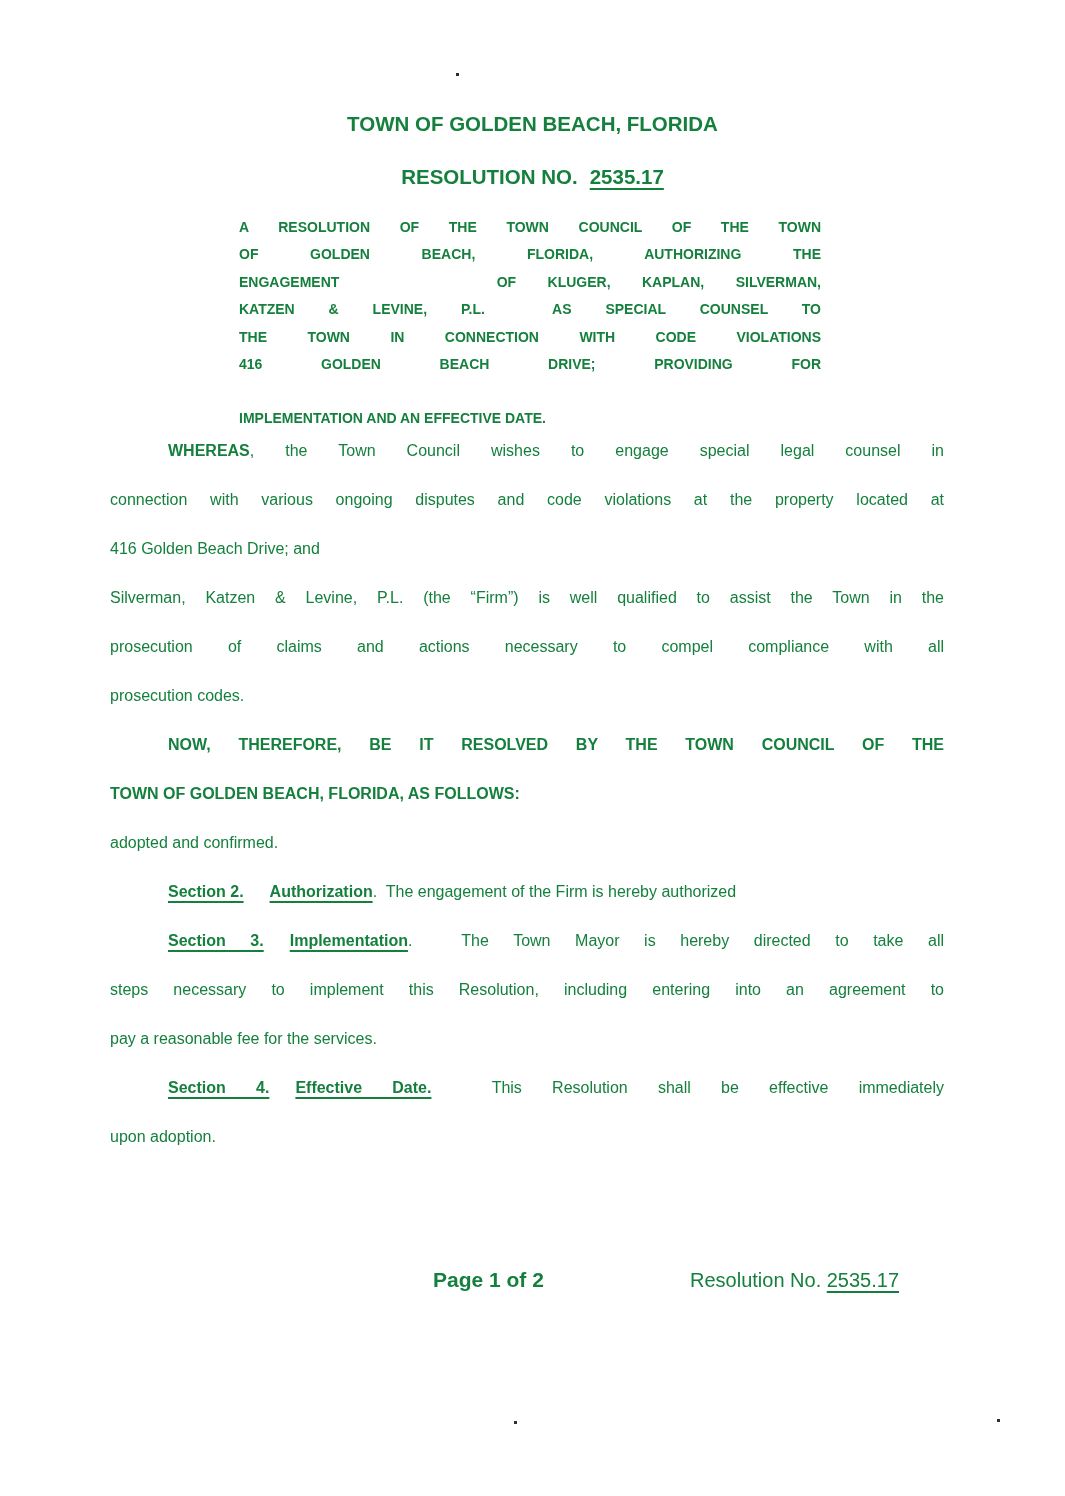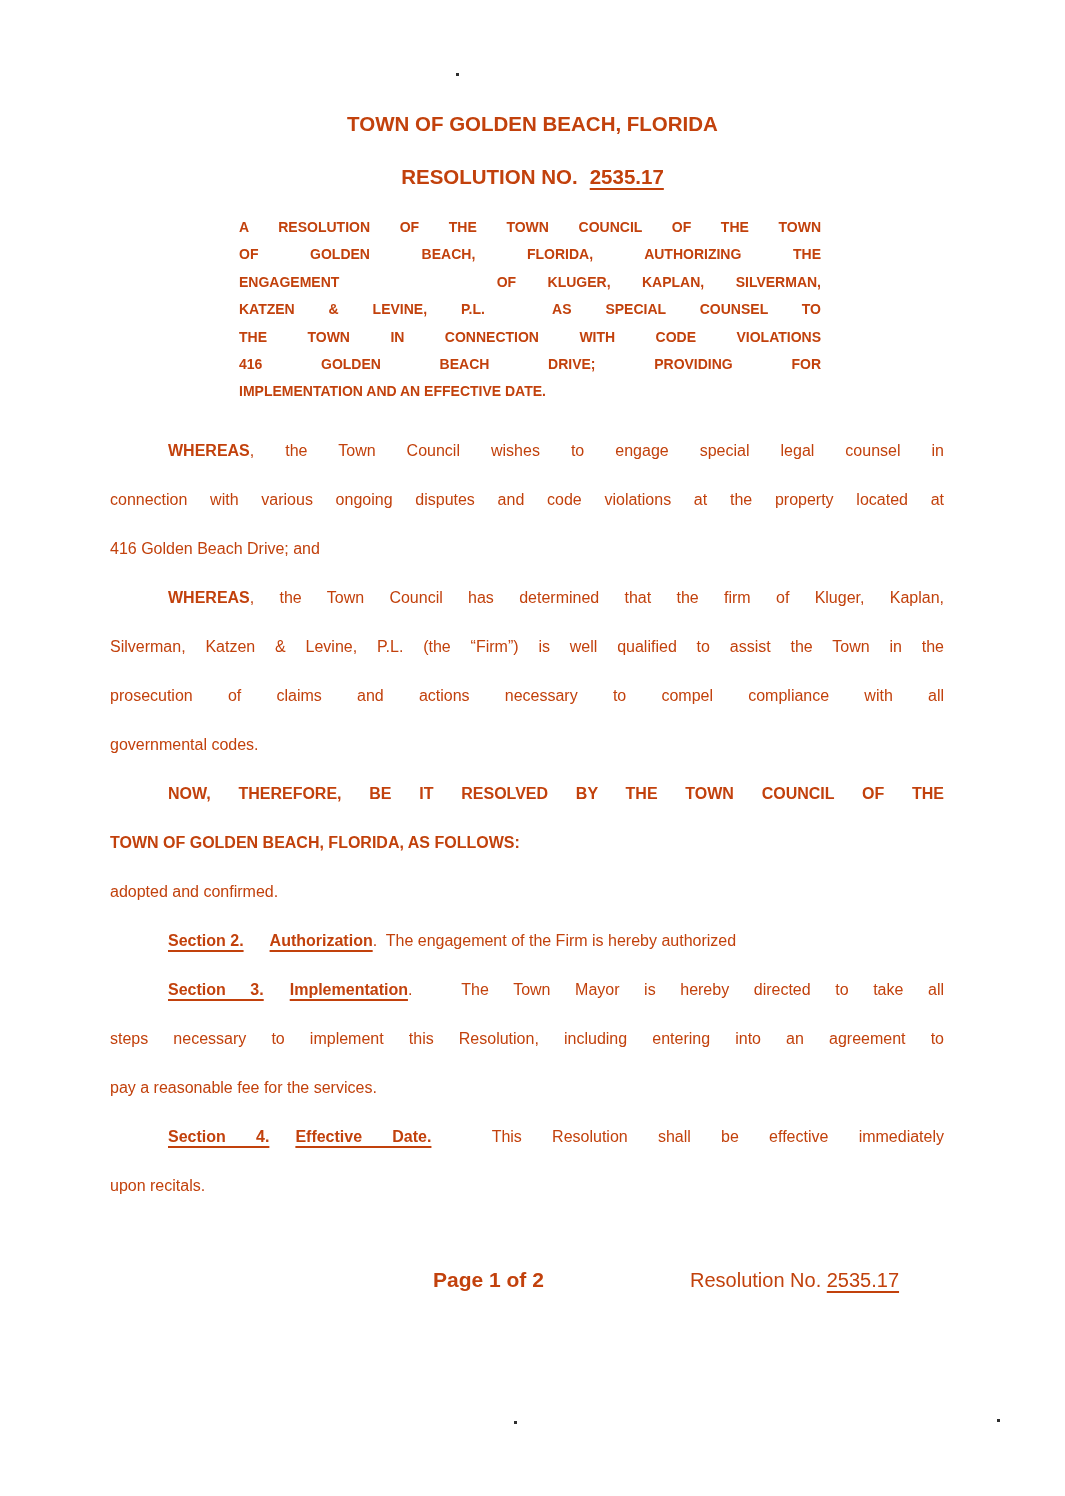--- a/index.html
+++ b/index.html
@@ -2,34 +2,34 @@
 <html><head>
 <meta charset="utf-8">
 <style>
   html,body { margin:0; padding:0; background:#ffffff; }
   .page {
     position:relative;
     width:1065px;
     height:1496px;
     background:#ffffff;
     font-family:"Liberation Sans", sans-serif;
-    color:#c2410c;
+    color:#15803d;
     overflow:hidden;
   }
   .ctr { position:absolute; left:0; width:100%; text-align:center; }
   .title { top:112px; font-weight:700; font-size:20.5px; line-height:24px; }
   .resno { top:165px; font-weight:700; font-size:20.5px; line-height:24px; }
   .resno .num { margin-left:12px; }
   .u { text-decoration:underline; text-underline-offset:4px; text-decoration-thickness:2px; }
   .hblock {
     position:absolute; left:239px; top:214px; width:582px;
     font-weight:700; font-size:14px;
   }
   .hl { line-height:27.4px; text-align:justify; text-align-last:justify; }
-  .hl.last { text-align:center; text-align-last:left; }
+  .hl.last { text-align:center; text-align-last:left;margin-top:27px; }
   .bodyblock {
     position:absolute; left:110px; top:426px; width:834px;
     font-size:16px;
   }
   .ln { line-height:49px; height:49px; }
   .j { text-align:justify; text-align-last:justify; }
   .bd { font-weight:700; }
   .ind { display:inline-block; width:58px; }
   .gap { display:inline-block; width:26px; }
   .fpage { position:absolute; left:433px; top:1268px; font-size:21px; line-height:24px;font-weight:bold; }
@@ -57,36 +57,35 @@
     <div class="hl">THE TOWN IN CONNECTION WITH CODE VIOLATIONS</div>
     <div class="hl">416 GOLDEN BEACH DRIVE; PROVIDING FOR</div>
     <div class="hl last">IMPLEMENTATION AND AN EFFECTIVE DATE.</div>
   </div>
 
   <div class="bodyblock">
     <div class="ln j"><span class="ind"></span><span class="bd">WHEREAS</span><span>, the Town Council wishes to engage special legal counsel in</span></div>
     <div class="ln j"><span>connection with various ongoing disputes and code violations at the property located at</span></div>
     <div class="ln"><span>416 Golden Beach Drive; and</span></div>
 
-    <div class="ln j"><span class="ind"></span><span class="bd">WHEREAS</span><span>, the Town Council has determined that the firm of Kluger, Kaplan,</span></div>
     <div class="ln j"><span>Silverman, Katzen &amp; Levine, P.L. (the “Firm”) is well qualified to assist the Town in the</span></div>
     <div class="ln j"><span>prosecution of claims and actions necessary to compel compliance with all</span></div>
-    <div class="ln"><span>governmental codes.</span></div>
+    <div class="ln"><span>prosecution codes.</span></div>
 
     <div class="ln j bd"><span class="ind"></span><span>NOW, THEREFORE, BE IT RESOLVED BY THE TOWN COUNCIL OF THE</span></div>
     <div class="ln bd"><span>TOWN OF GOLDEN BEACH, FLORIDA, AS FOLLOWS:</span></div>
 
     <div class="ln"><span>adopted and confirmed.</span></div>
 
     <div class="ln"><span class="ind"></span><span class="bd u">Section 2.</span><span class="gap"></span><span class="bd u">Authorization</span><span>.&nbsp; The engagement of the Firm is hereby authorized</span></div>
 
     <div class="ln j"><span class="ind"></span><span class="bd u">Section 3.</span><span class="gap"></span><span class="bd u">Implementation</span><span>.&nbsp; The Town Mayor is hereby directed to take all</span></div>
     <div class="ln j"><span>steps necessary to implement this Resolution, including entering into an agreement to</span></div>
     <div class="ln"><span>pay a reasonable fee for the services.</span></div>
 
     <div class="ln j"><span class="ind"></span><span class="bd u">Section 4.</span><span class="gap"></span><span class="bd u">Effective Date.</span><span>&nbsp; This Resolution shall be effective immediately</span></div>
-    <div class="ln"><span>upon recitals.</span></div>
+    <div class="ln"><span>upon adoption.</span></div>
   </div>
 
   <div class="fpage">Page 1 of 2</div>
   <div class="fres"><span>Resolution No.</span> <span class="u">2535.17</span></div>
 
 </div>
 
 </body></html>

